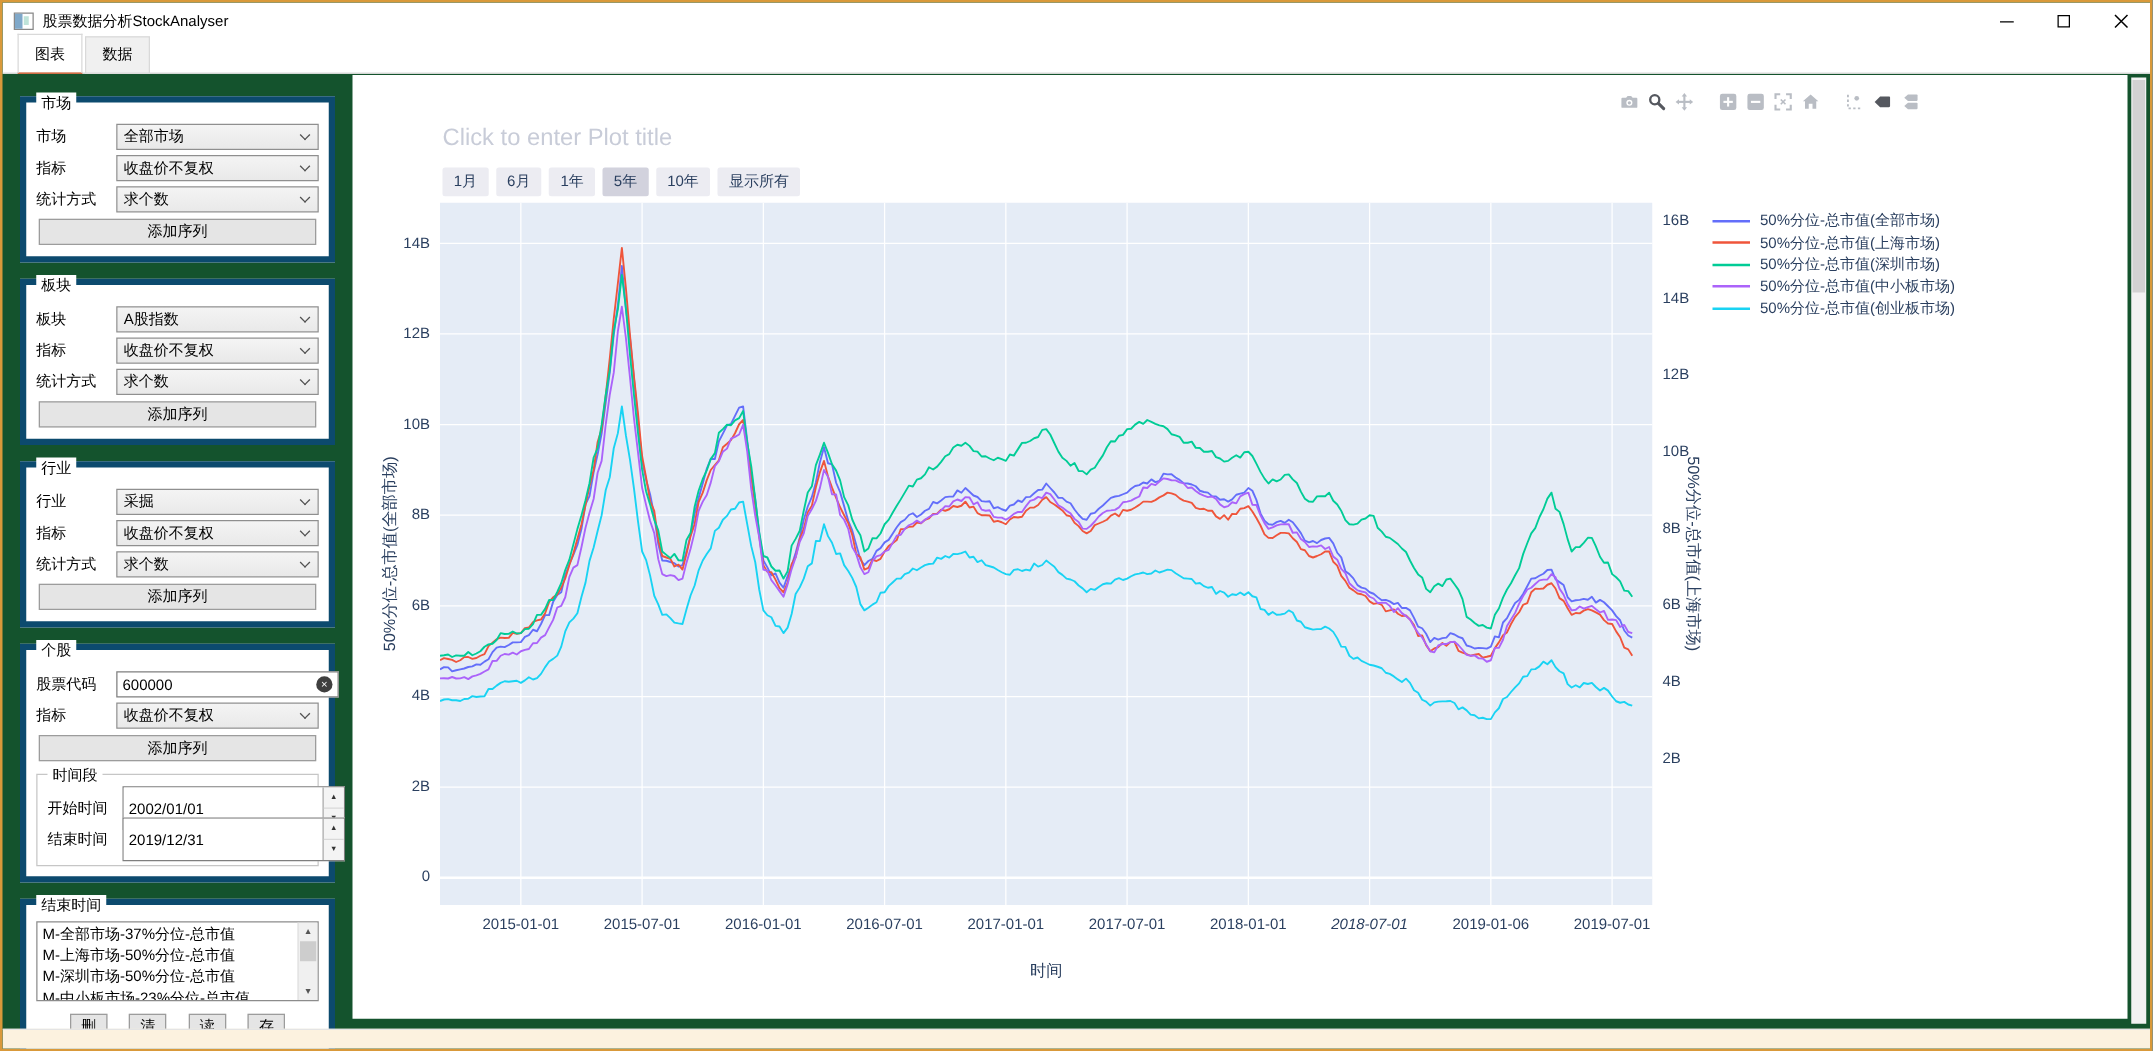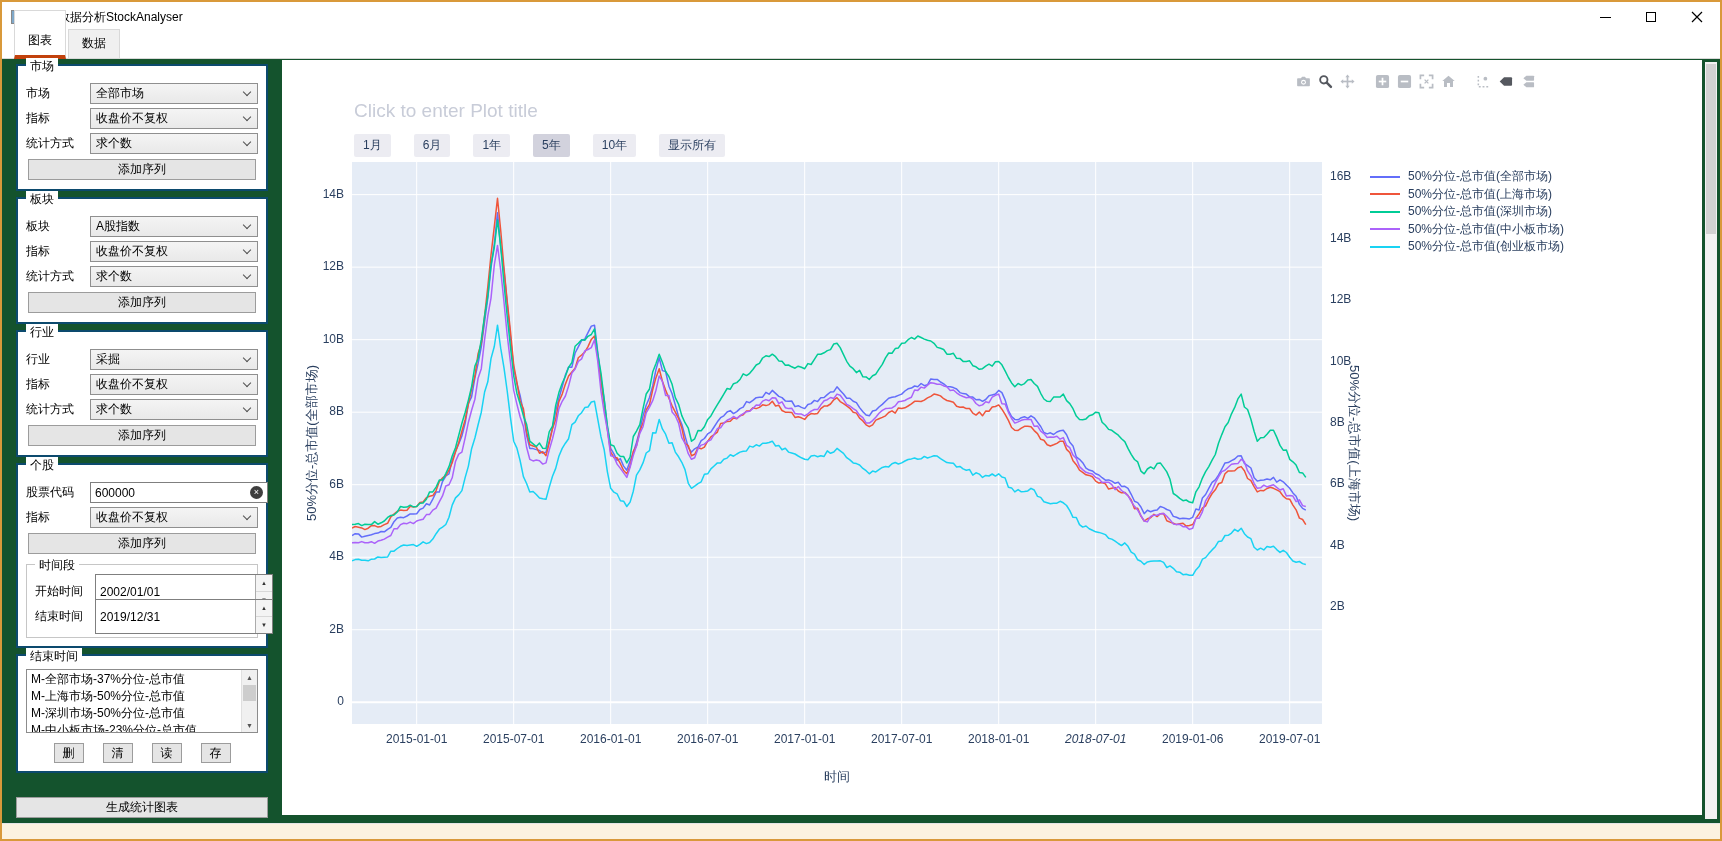--- a/index.html
+++ b/index.html
@@ -19,25 +19,25 @@
   .win-controls { position:absolute; right:0; top:0; height:30px; display:flex; }
   .wc { width:46px; height:30px; display:flex; align-items:center; justify-content:center; }
   .min-glyph { width:11px; height:1px; background:#000; }
   .max-glyph { width:10px; height:10px; border:1px solid #000; }
 
   
   .tabbar { position:absolute; left:0; top:30px; right:0; height:27px; background:#fff;
             border-bottom:1px solid #d9d9d9; padding-left:12px; display:flex; align-items:flex-end; }
   .tab { font-size:12px; padding:5px 13px 6px 13px; border:1px solid #d9d9d9; background:#f0f0f0;
          margin-right:2px; position:relative; top:1px; }
-  .tab.active { background:#fff; border-bottom:4px solid #c2410c; padding-top:21px; }
+  .tab.active { background:#fff; border-bottom:1px solid #c2410c; padding-top:7px; }
 
   
   .sidebar { position:absolute; left:14px; top:62px; width:252px; }
-  .grp { position:relative; border:2px solid #0c4a6e; margin-bottom:6px; padding:13px 8px 8px 8px; background:#fff; }
+  .grp { position:relative; border:5px solid #0c4a6e; margin-bottom:6px; padding:13px 8px 8px 8px; background:#fff;margin-top:13px; }
   .grp-title { position:absolute; top:-8px; left:8px; background:#fff; padding:0 4px; font-size:12px; color:#000; }
   .row { display:flex; align-items:center; height:21px; margin:4px 0; }
   .row .lbl { width:64px; font-size:12px; flex:none; color:#000; }
   .cbx { flex:1; height:21px; border:1px solid #8f8f8f; background:linear-gradient(#f4f4f4,#e9e9e9);
          display:flex; align-items:center; justify-content:space-between; padding:0 4px 0 5px; font-size:12px; }
   .chev { width:6px; height:6px; border-right:1px solid #505050; border-bottom:1px solid #505050;
           transform:rotate(45deg); margin:-3px 3px 0 0; flex:none; }
   .btn { height:21px; background:#e5e5e5; border:1px solid #9c9c9c; font-size:12px;
          display:flex; align-items:center; justify-content:center; color:#000; }
   .add-btn { margin:5px 2px 1px 2px; }
@@ -59,21 +59,21 @@
   .lb-arrow { height:14px; display:flex; align-items:center; justify-content:center; font-size:7px; color:#555; }
   .lb-down { position:absolute; bottom:0; left:0; right:0; }
   .lb-thumb { position:absolute; left:1px; right:1px; top:15px; height:16px; background:#cdcdcd; }
   .mini-row { display:flex; justify-content:space-around; padding:0 18px; margin-top:10px; }
   .mini-btn { width:30px; height:20px; }
   .gen-btn { width:100%; height:21px; margin-top:24px; }
 
   
   .chart-area { position:absolute; left:280px; top:58px; right:18px; bottom:24px; background:#fff; }
   .plot-title { position:absolute; left:72px; top:40px; font-size:19px; color:#c8ccd8; }
-  .range-bar { position:absolute; left:72px; top:74px; display:flex; gap:23px; }
+  .range-bar { position:absolute; left:72px; top:74px; display:flex; gap:6px; }
   .range-btn { background:#ececf2; color:#2a3f5f; font-size:12px; padding:3px 9px; border-radius:2px; cursor:default; }
   .range-btn.active { background:#d2d2dd; }
   #plot-svg { position:absolute; left:70px; top:102px; }
   .axis-tick { position:absolute; font-size:12px; color:#2a3f5f; white-space:nowrap; }
   .y-left { width:40px; text-align:right; }
   .y-title { position:absolute; font-size:13px; color:#2a3f5f; white-space:nowrap; }
   .y-title-left  { left:30px;   top:383px; transform:translate(-50%,-50%) rotate(-90deg); }
   .y-title-right { left:1072px; top:383px; transform:translate(-50%,-50%) rotate(90deg); }
   .x-axis-title { position:absolute; left:555px; top:708px; transform:translateX(-50%);
                   font-size:13px; color:#2a3f5f; }

